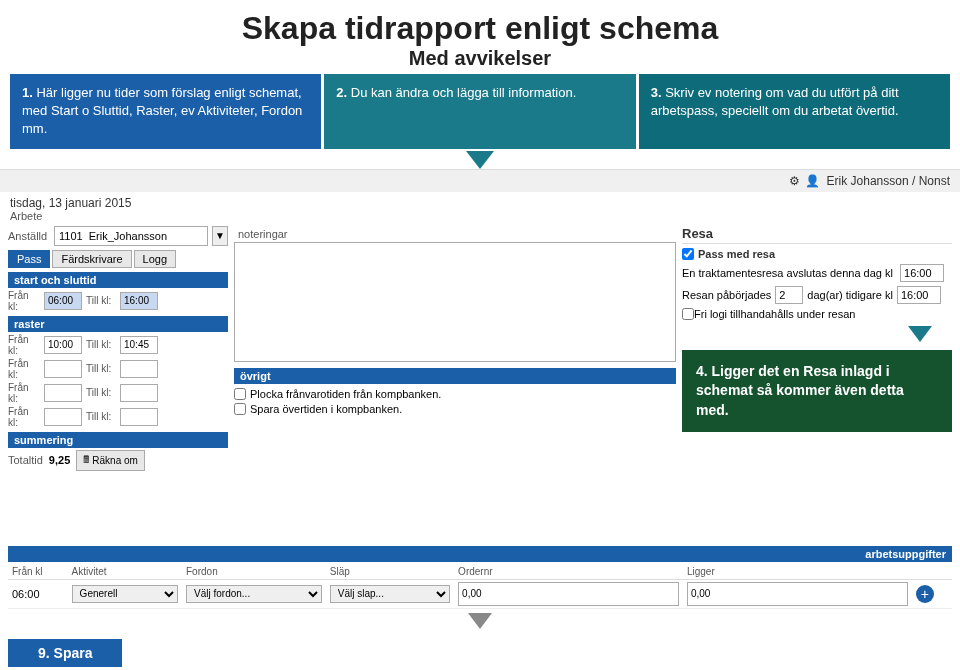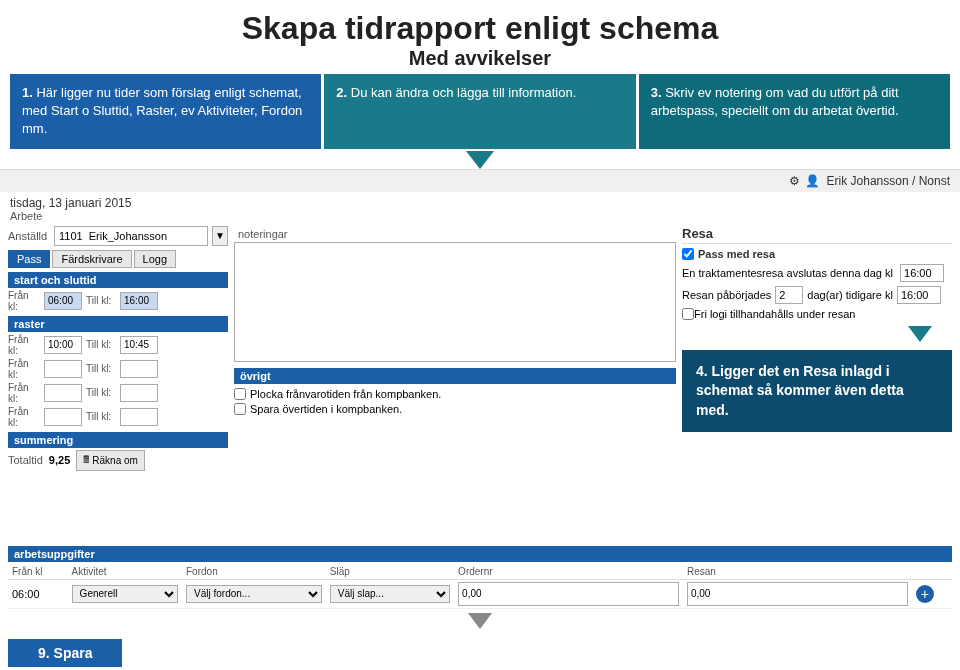--- a/index.html
+++ b/index.html
@@ -253,40 +253,41 @@
     }
     .fri-logi-row {
       display: flex;
       align-items: center;
       font-size: 11px;
       margin-bottom: 6px;
     }
 
     
     .tooltip-4 {
-      background: #0c4a6e;
+      background: #14532d;
       color: #fff;
       padding: 12px 14px;
       font-size: 14px;
       font-weight: bold;
       margin-top: 8px;
       line-height: 1.4;
     }
 
     
     .arbetsuppgifter-section {
       padding: 0 8px;
     }
     .arbetsuppgifter-header {
       background: #1a5fa8;
       color: #fff;
       padding: 2px 6px;
       font-size: 11px;
       font-weight: bold;
       margin-bottom: 2px;
+      text-align: right;
     }
     .aug-table {
       width: 100%;
       border-collapse: collapse;
       font-size: 11px;
     }
     .aug-table th {
       text-align: left;
       padding: 2px 4px;
       color: #555;
@@ -514,21 +515,21 @@
 <div class="arbetsuppgifter-section">
   <div class="arbetsuppgifter-header">arbetsuppgifter</div>
   <table class="aug-table">
     <thead>
       <tr>
         <th>Från kl</th>
         <th>Aktivitet</th>
         <th>Fordon</th>
         <th>Släp</th>
         <th>Ordernr</th>
-        <th>Resan</th>
+        <th>Ligger</th>
         <th></th>
       </tr>
     </thead>
     <tbody>
       <tr>
         <td>
           <span>06:00</span>
         </td>
         <td>
           <select class="aug-select">

